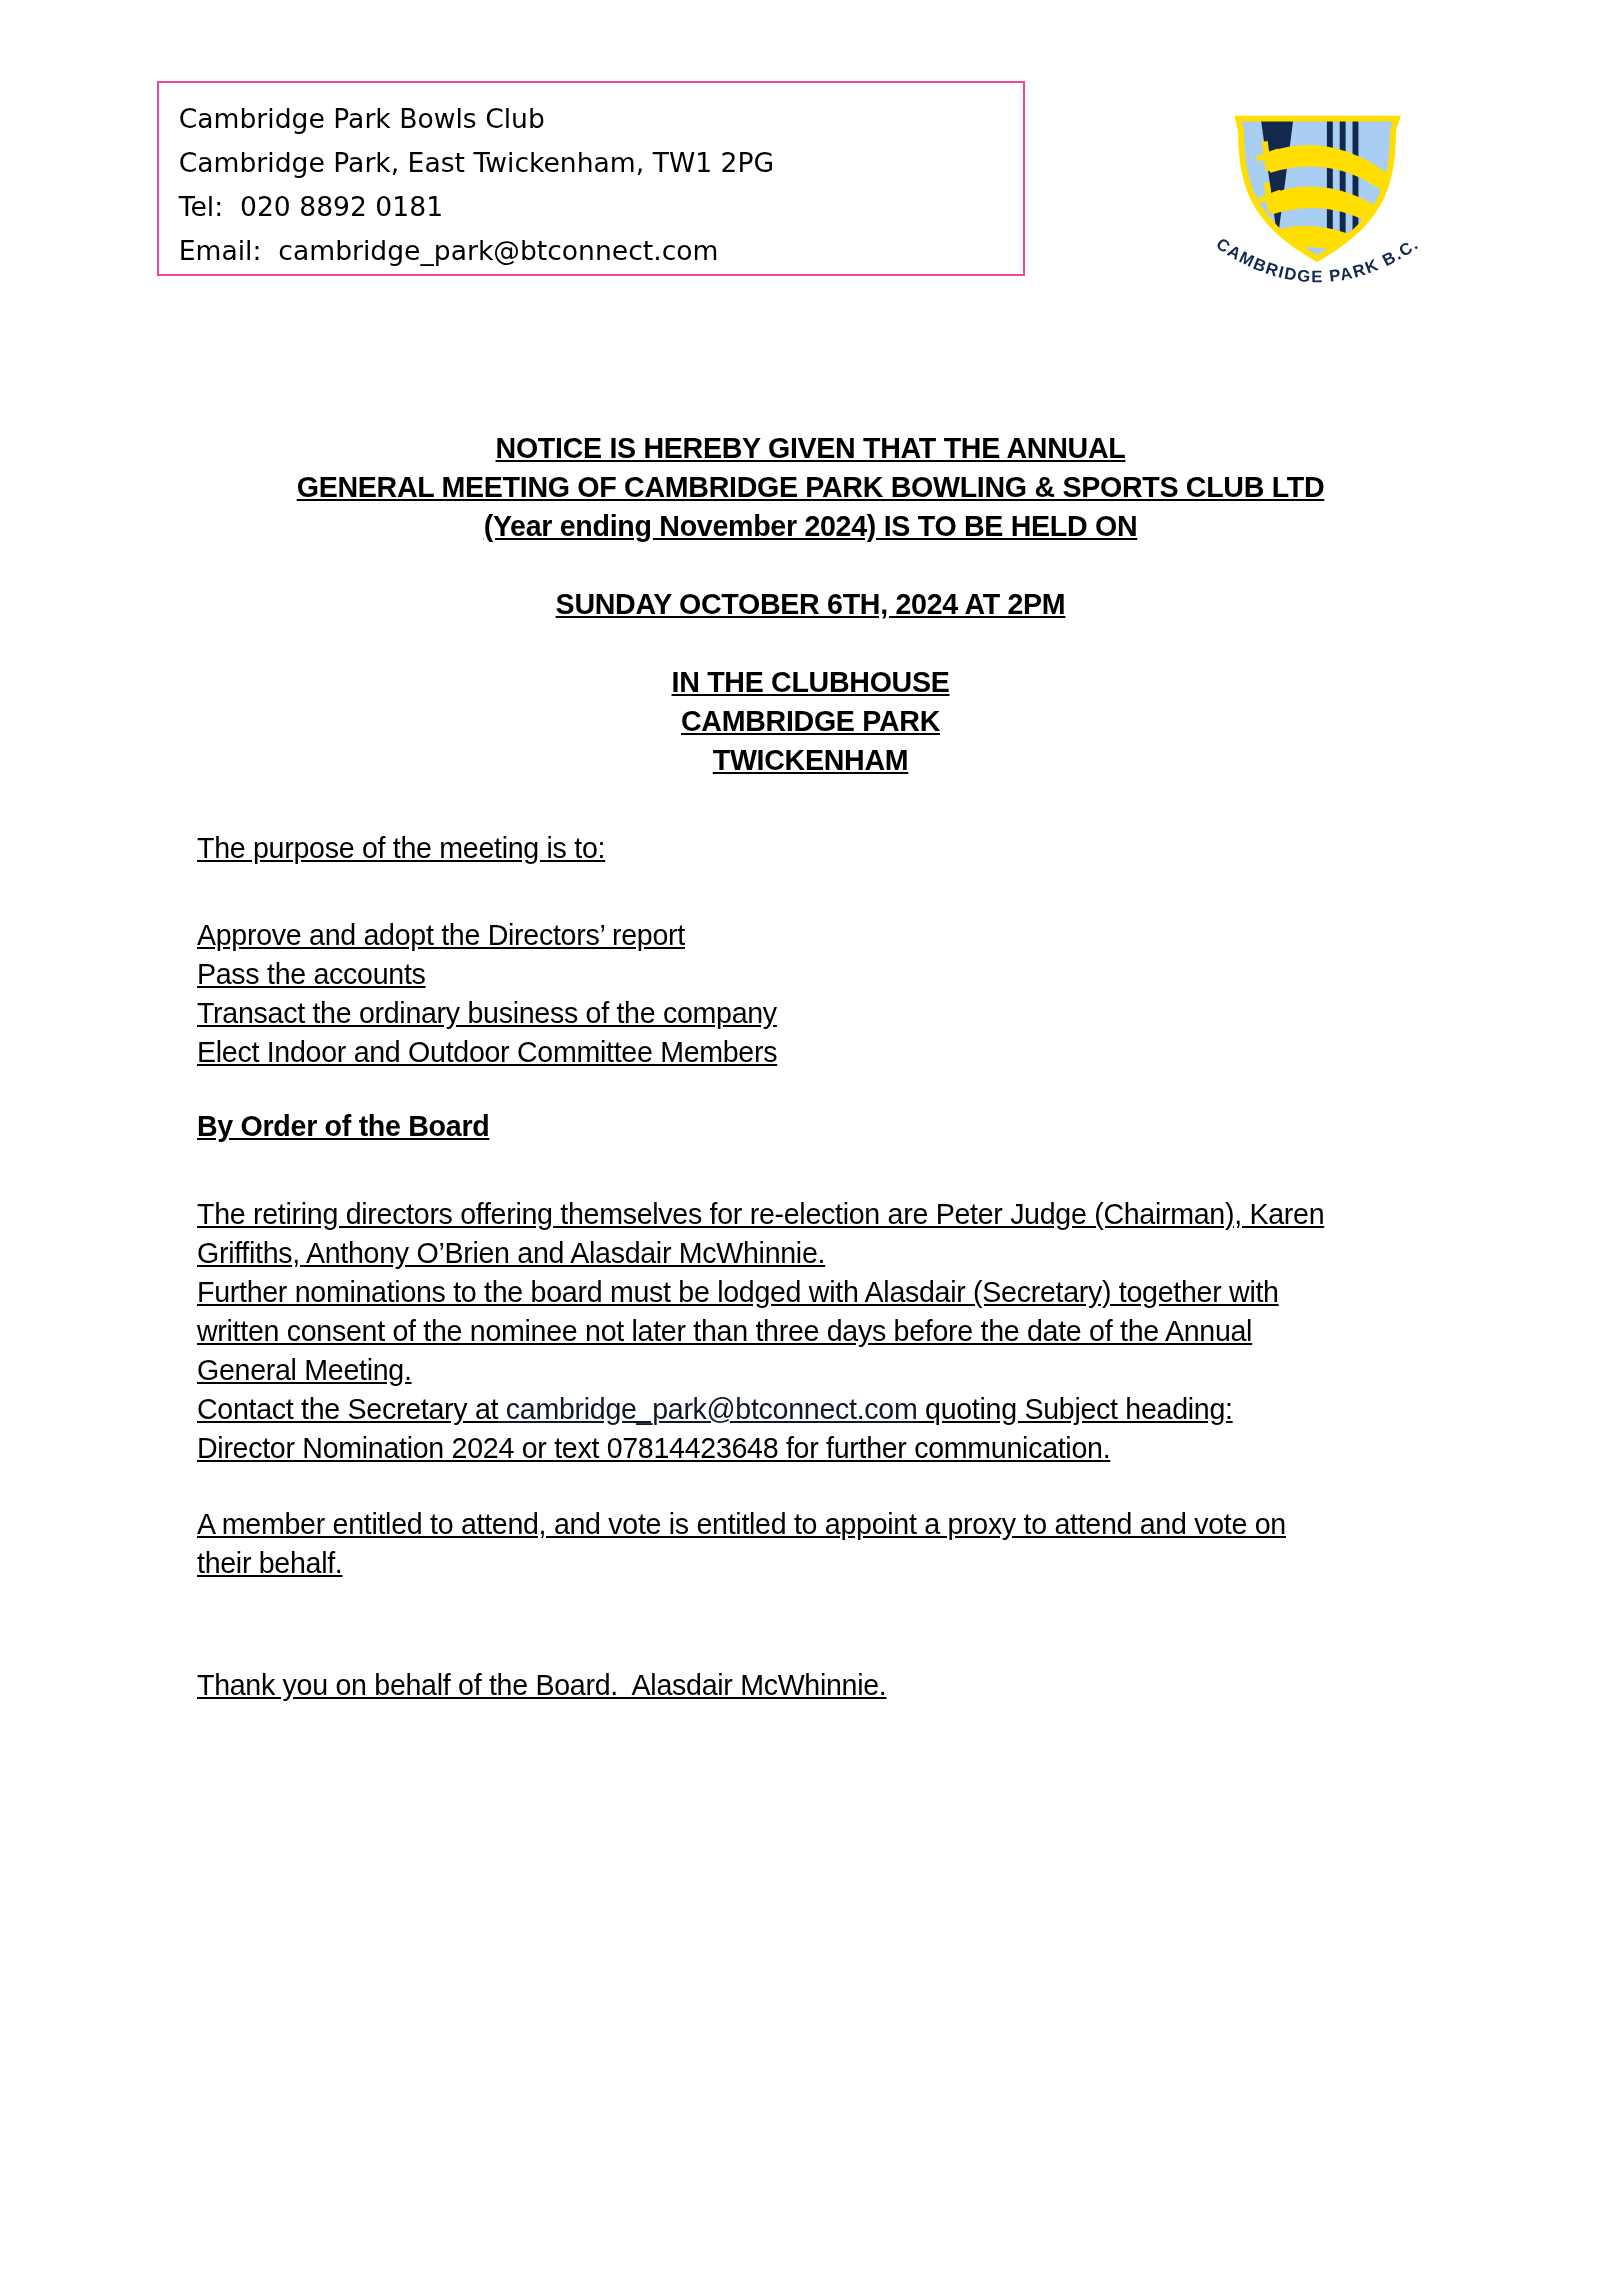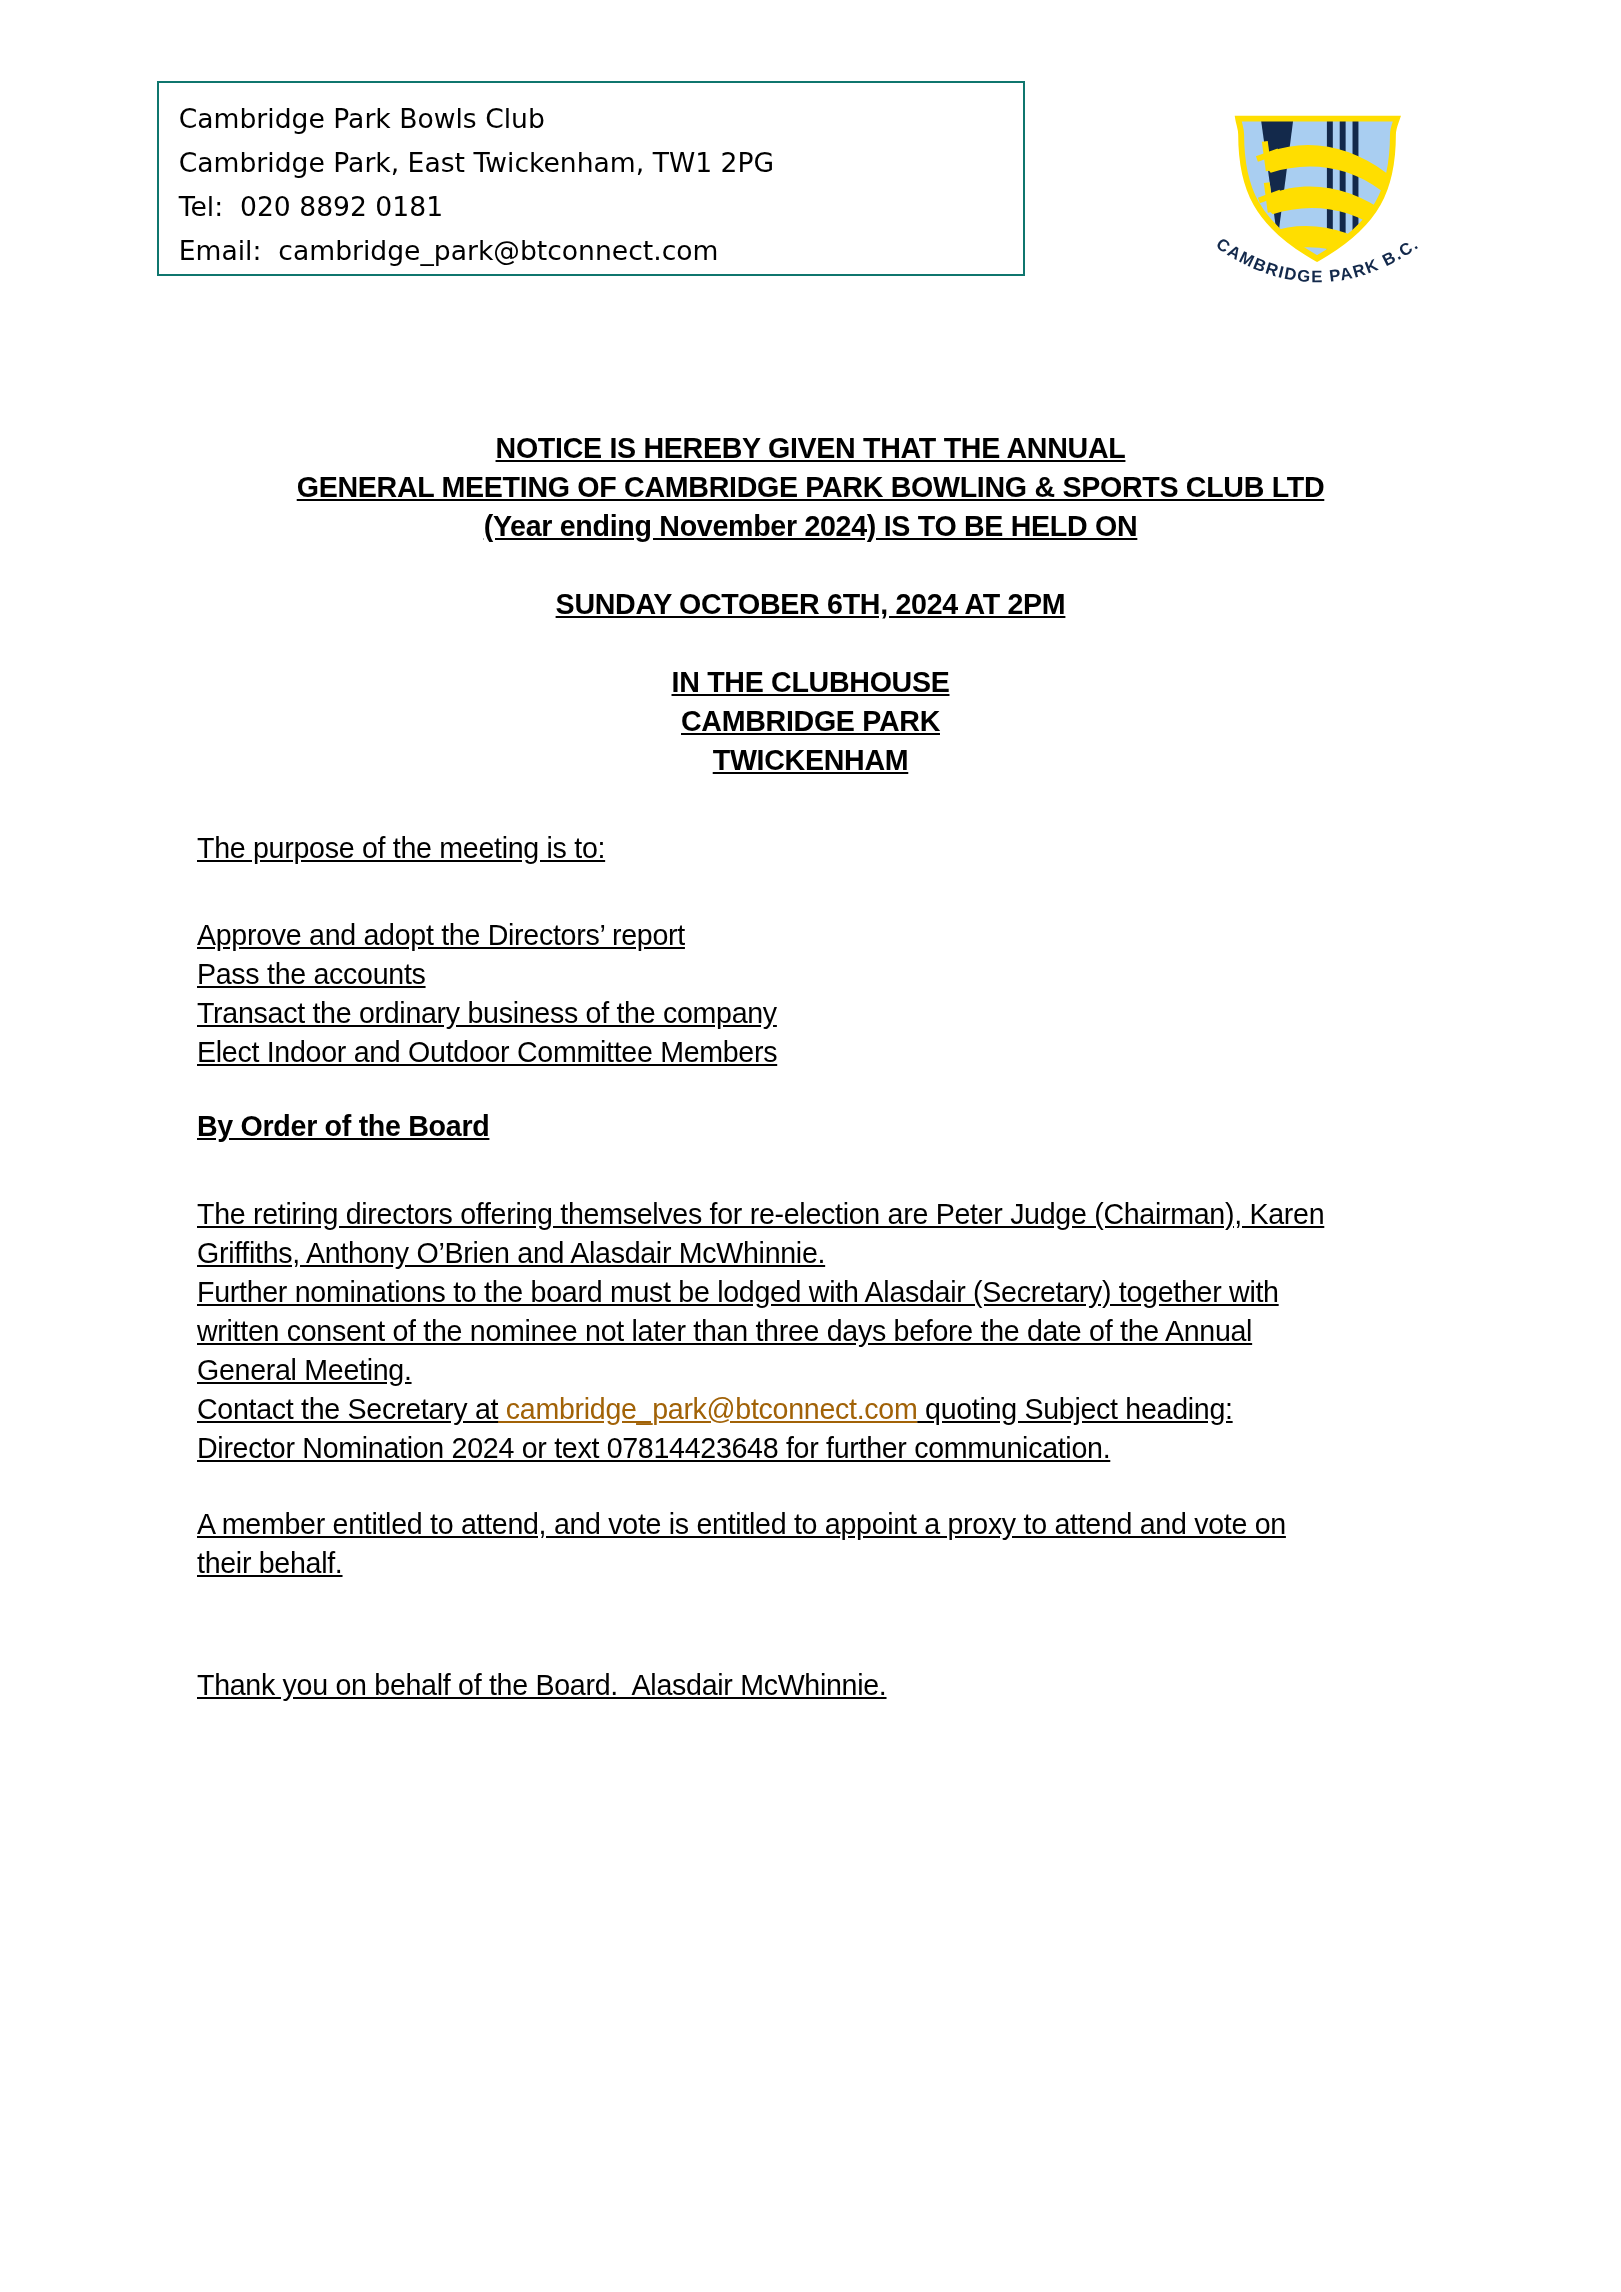--- a/index.html
+++ b/index.html
@@ -4,21 +4,21 @@
 <style>
   html,body { margin:0; padding:0; background:#888; }
   .page {
     position:relative; width:1621px; height:2292px; margin:0 auto;
     background:#ffffff; color:#000000;
     font-family:"Liberation Sans", sans-serif; overflow:hidden;
   }
   
   .contact-box {
     position:absolute; left:157px; top:81px; width:868px; height:195px;
-    border:2px solid #0f766e; box-sizing:border-box;
+    border:2px solid #ec4899; box-sizing:border-box;
     font-family:"DejaVu Sans", sans-serif;
     font-size:26.6px; line-height:44px; padding:13.8px 0 0 19.7px;
   }
   .contact-box .hand-line { white-space:pre; }
   
   .logo-wrap { position:absolute; left:1182px; top:84px; width:276px; height:227px; }
   .logo-wrap svg { width:100%; height:100%; display:block; }
   .logo-caption-text {
     font-family:"Liberation Sans", sans-serif;
     font-weight:bold; font-size:17px; letter-spacing:1.5px;
@@ -130,21 +130,21 @@
 
     <div class="block-directors">
       <div>
           <div class="line">The retiring directors offering themselves for re-election are Peter Judge (Chairman), Karen</div>
           <div class="line">Griffiths, Anthony O’Brien and Alasdair McWhinnie.</div>
           <div class="line">Further nominations to the board must be lodged with Alasdair (Secretary) together with</div>
           <div class="line">written consent of the nominee not later than three days before the date of the Annual</div>
           <div class="line">General Meeting.</div>
         </div>
       <div class="line">
-        <span class="pre">Contact the Secretary at</span><a class="email-link" style="color: #a16207;"> cambridge_park@btconnect.com</a><span class="pre"> quoting Subject heading:</span>
+        <span class="pre">Contact the Secretary at</span><a class="email-link" style="color: #0f172a;"> cambridge_park@btconnect.com</a><span class="pre"> quoting Subject heading:</span>
       </div>
       <div class="line">Director Nomination 2024 or text 07814423648 for further communication.</div>
     </div>
 
     <div class="block-proxy">
         <div class="line">A member entitled to attend, and vote is entitled to appoint a proxy to attend and vote on</div>
         <div class="line">their behalf.</div>
       </div>
 
     <div class="block-thanks line pre">Thank you on behalf of the Board.  Alasdair McWhinnie.</div>

